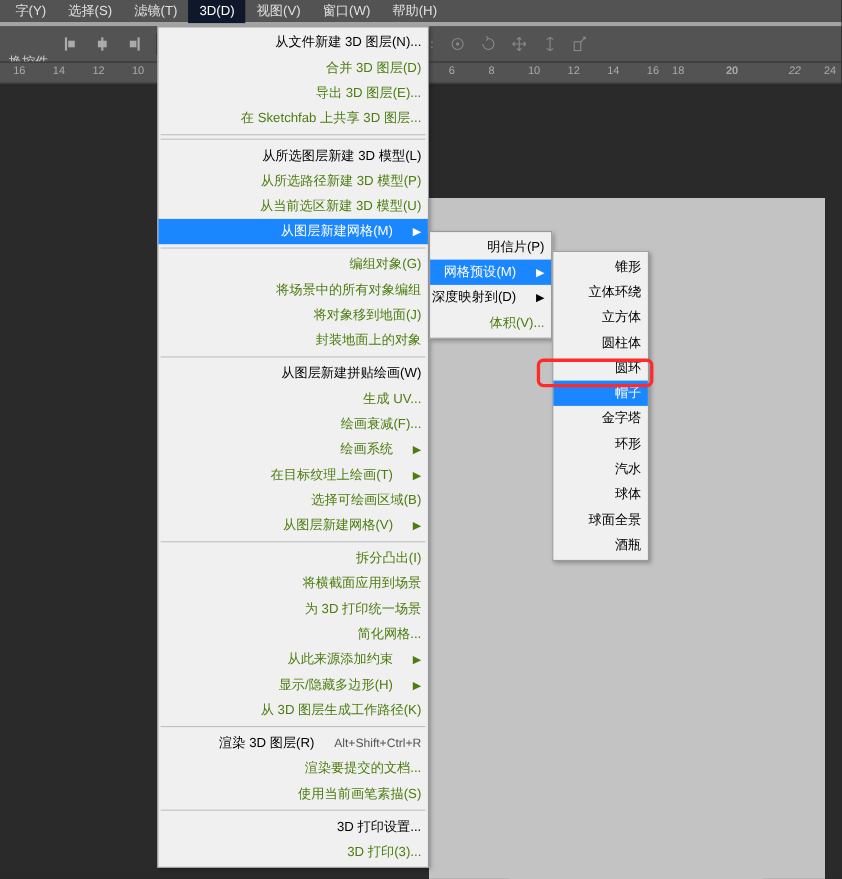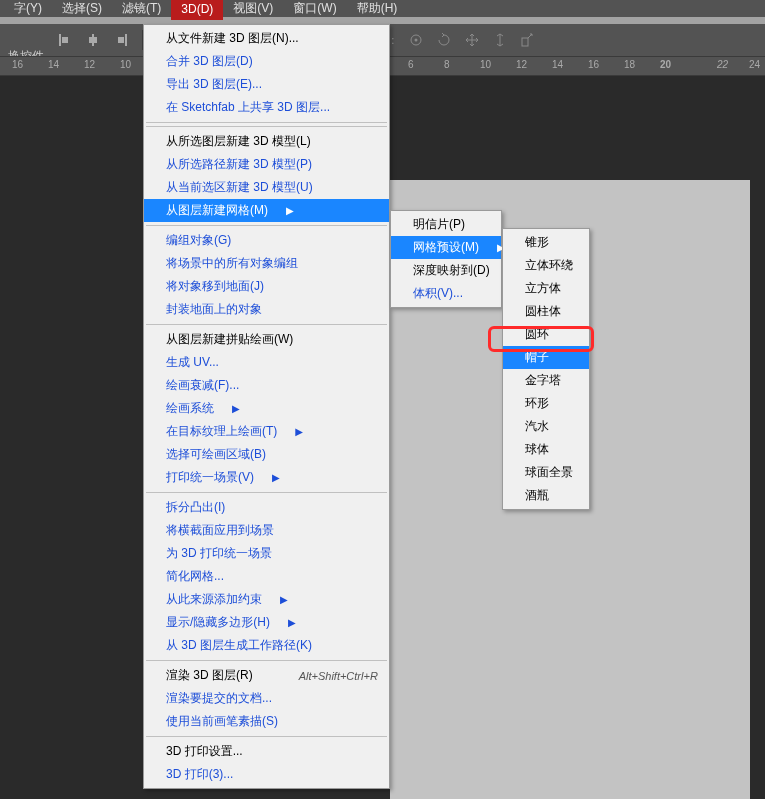--- a/index.html
+++ b/index.html
@@ -1,39 +1,39 @@
 <!DOCTYPE html>
 <html><head>
 <meta charset="utf-8">
 <style>
   * { margin: 0; padding: 0; box-sizing: border-box; font-family: "Microsoft YaHei", sans-serif; }
   body { width: 765px; height: 799px; background: #2a2a2a; overflow: hidden; position: relative; }
 
-  .menu-bar { height: 24px; background: #535353; display: flex; align-items: center; padding-left: 4px; border-bottom: 7px solid #a3a3a3; }
+  .menu-bar { height: 24px; background: #535353; display: flex; align-items: center; padding-left: 4px; border-bottom: 4px solid #a3a3a3; }
   .menu-bar span { color: #e0e0e0; font-size: 12px; padding: 4px 10px; cursor: pointer; }
-  .menu-bar span.active { background: #b91c1c; color: #fff; }
+  .menu-bar span.active { background: #0f172a; color: #fff; }
 
   .options-bar { height: 32px; background: #535353; display: flex; align-items: center; padding-left: 8px; gap: 6px; }
   .options-bar .label { color: #cfcfcf; font-size: 12px; margin-right: 4px; margin-top: 32px; }
   .options-bar .icon-btn { width: 22px; height: 22px; display:flex; align-items:center; justify-content:center; color:#9b9b9b; }
   .options-bar .sep { width: 1px; height: 20px; background: #3b3b3b; margin: 0 4px; }
   .options-bar .mode-label { color: #8a8a8a; font-size: 12px; margin-left: 6px; }
 
   .ruler { height: 20px; background: #535353; border-top: 1px solid #3a3a3a; border-bottom: 1px solid #3a3a3a; position: relative; color:#aaa; font-size:10px; }
   .ruler .tick { position: absolute; top: 2px; }
 
   .canvas-area { position: absolute; left: 390px; top: 180px; width: 360px; height: 619px; background: #c3c3c3; }
 
   .dropdown { position: absolute; background: #f0f0f0; border: 1px solid #9a9a9a; box-shadow: 2px 2px 4px rgba(0,0,0,0.3); font-size: 12px; color: #000; padding: 2px 0; }
-  .dropdown .item { display: flex; align-items: center; justify-content: flex-start; padding: 3px 6px 3px 22px; white-space: nowrap; cursor: pointer; min-height: 20px; }
+  .dropdown .item { display: flex; align-items: center; justify-content: flex-end; padding: 3px 6px 3px 22px; white-space: nowrap; cursor: pointer; min-height: 20px; }
   .dropdown .item.sel { background: #1a86ff; color: #fff; }
-  .dropdown .item.disabled { color: #1d4ed8; }
+  .dropdown .item.disabled { color: #4d7c0f; }
   .dropdown .sep { height: 1px; background: #c0c0c0; margin: 3px 2px; }
   .dropdown .arrow { font-size: 10px; margin-left: 18px; }
-  .dropdown .shortcut { color: #555; margin-left: 46px; font-size: 11px; font-style: italic; }
+  .dropdown .shortcut { color: #555; margin-left: 18px; font-size: 11px; }
 
   .highlight-box { position: absolute; border: 3px solid #ff2a2a; border-radius: 6px; pointer-events: none; }
 </style>
 </head>
 <body>
 
 <div class="menu-bar">
     <span>字(Y)</span>
     <span>选择(S)</span>
     <span>滤镜(T)</span>
@@ -140,21 +140,21 @@
     <div class="tick" style="left: 264px;">2</div>
     <div class="tick" style="left: 300px;">0</div>
     <div class="tick" style="left: 336px;">2</div>
     <div class="tick" style="left: 372px;">4</div>
     <div class="tick" style="left: 408px;">6</div>
     <div class="tick" style="left: 444px;">8</div>
     <div class="tick" style="left: 480px;">10</div>
     <div class="tick" style="left: 516px;">12</div>
     <div class="tick" style="left: 552px;">14</div>
     <div class="tick" style="left: 588px;">16</div>
-    <div class="tick" style="left: 624px; text-align: right;">18</div>
+    <div class="tick" style="left: 611px; text-align: right;">18</div>
     <div class="tick" style="left: 660px; font-weight: bold;">20</div>
     <div class="tick" style="left: 717px; font-style: italic;">22</div>
     <div class="tick" style="left: 732px; margin-left: 17px;">24</div>
   </div>
 
 <div class="canvas-area"></div>
 
 <div class="dropdown" id="main-dd" style="left:143px; top:24px; width:247px;">
     <div class="item">
       <span>从文件新建 3D 图层(N)...</span>
@@ -211,21 +211,21 @@
       <span class="arrow">▶</span>
     </div>
     <div class="item disabled">
       <span>在目标纹理上绘画(T)</span>
       <span class="arrow">▶</span>
     </div>
     <div class="item disabled">
       <span>选择可绘画区域(B)</span>
     </div>
     <div class="item disabled">
-      <span>打印统一场景(V)</span>
+      <span>从图层新建网格(V)</span>
       <span class="arrow">▶</span>
     </div>
     <div class="sep"></div>
     <div class="item disabled">
       <span>拆分凸出(I)</span>
     </div>
     <div class="item disabled">
       <span>将横截面应用到场景</span>
     </div>
     <div class="item disabled">

